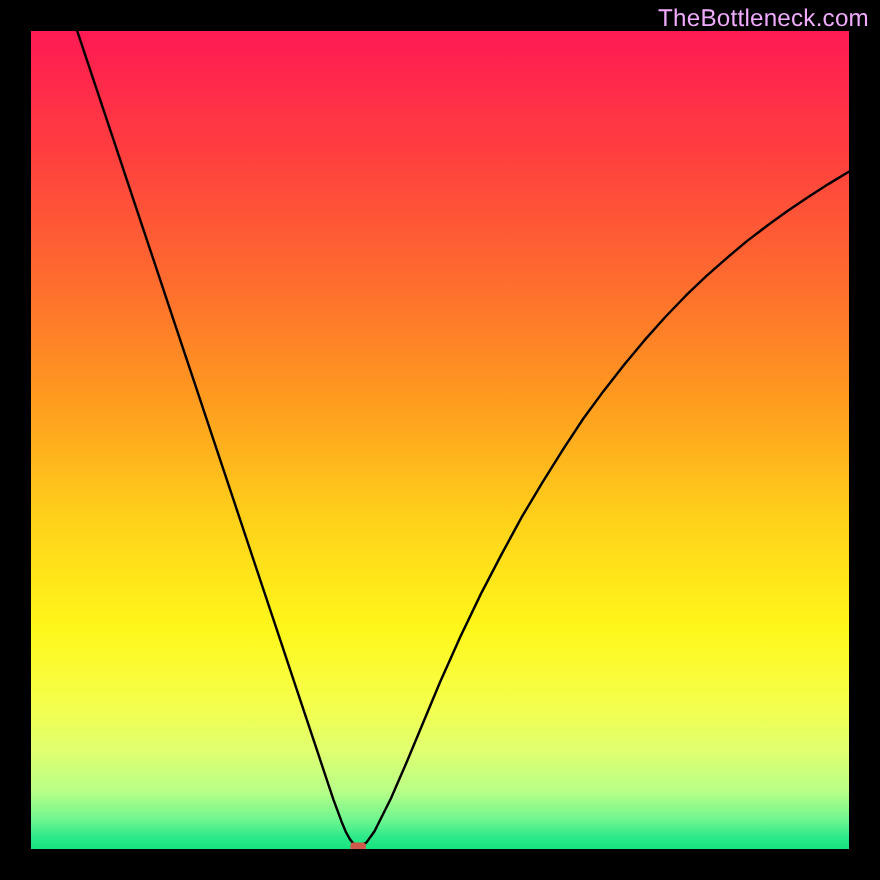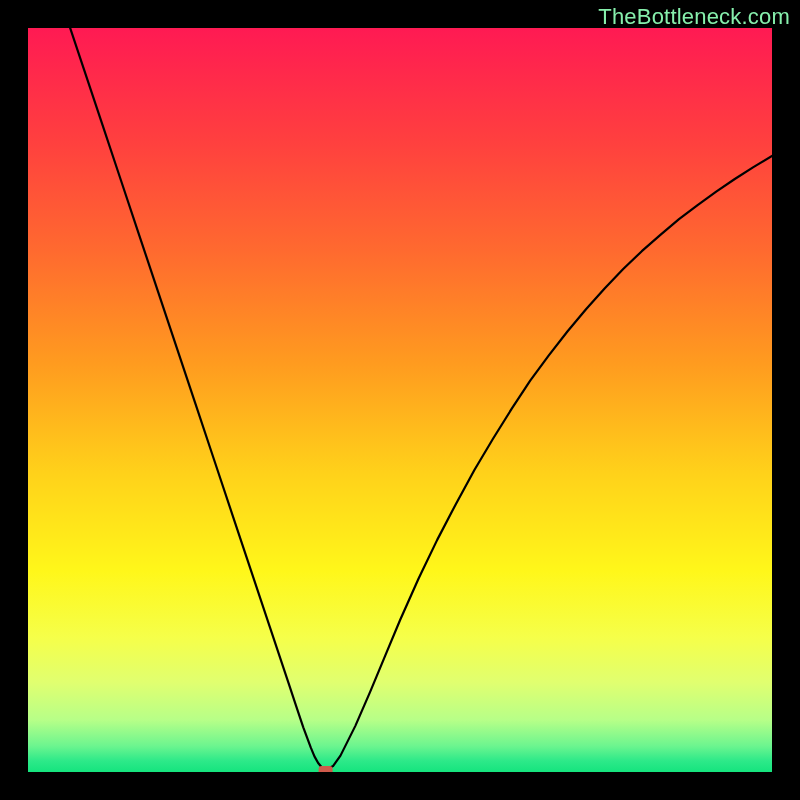--- a/index.html
+++ b/index.html
@@ -28,21 +28,21 @@
   }
   .plot-area svg {
     display: block;
     width: 744px;
     height: 744px;
   }
   .watermark {
     position: absolute;
     top: 4px;
     right: 10px;
-    color: #86efac;
+    color: #f0abfc;
     font-size: 22px;
     font-weight: 500;
     letter-spacing: 0.2px;
     user-select: none;
   }
 </style>
 </head>
 <body>
 
 <div class="frame">

